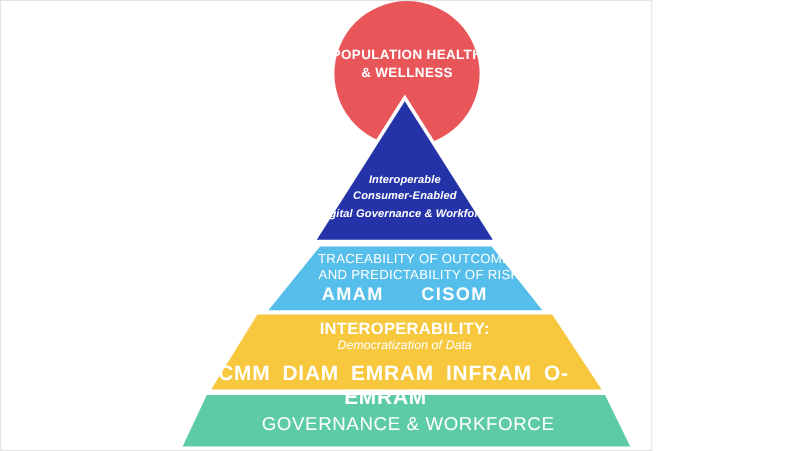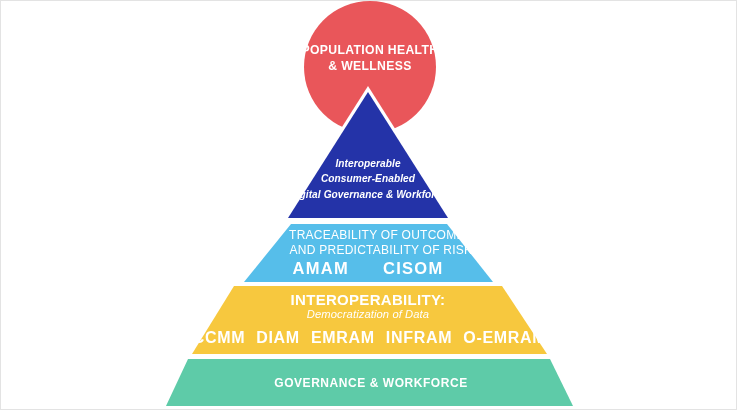--- a/index.html
+++ b/index.html
@@ -6,21 +6,21 @@
   html, body {
     margin: 0;
     padding: 0;
     background: #ffffff;
   }
   body {
     font-family: "Liberation Sans", sans-serif;
   }
   #canvas {
     position: relative;
-    width: 737px;
+    width: 593px;
     height: 410px;
     background: #ffffff;
     border: 1px solid #e3e3e3;
     box-sizing: border-box;
     overflow: hidden;
   }
   #pyramid-svg {
     position: absolute;
     left: 0;
     top: 0;
@@ -105,39 +105,39 @@
   #interop-sub {
     left: 217px;
     top: 307px;
     width: 300px;
     font-size: 11.2px;
     font-weight: normal;
     font-style: italic;
     letter-spacing: 0.1px;
   }
   #interop-items {
-    left: 191px;
+    left: 172px;
     top: 328px;
     width: 355px;
-    font-size: 16px;
+    font-size: 19px;
     font-weight: bold;
     letter-spacing: 0.7px;
   }
   #interop-items .gap {
     display: inline-block;
     width: 11px;
   }
 
   
   #gov-title {
     left: 200px;
     top: 375px;
     width: 340px;
-    font-size: 12px;
-    font-weight: bold;
+    font-size: 17px;
+    font-weight: normal;
     letter-spacing: 0.55px;
   }
 </style>
 </head>
 <body>
 
 <div id="canvas">
 
   <svg id="pyramid-svg" viewBox="0 0 737 410" xmlns="http://www.w3.org/2000/svg">
 

